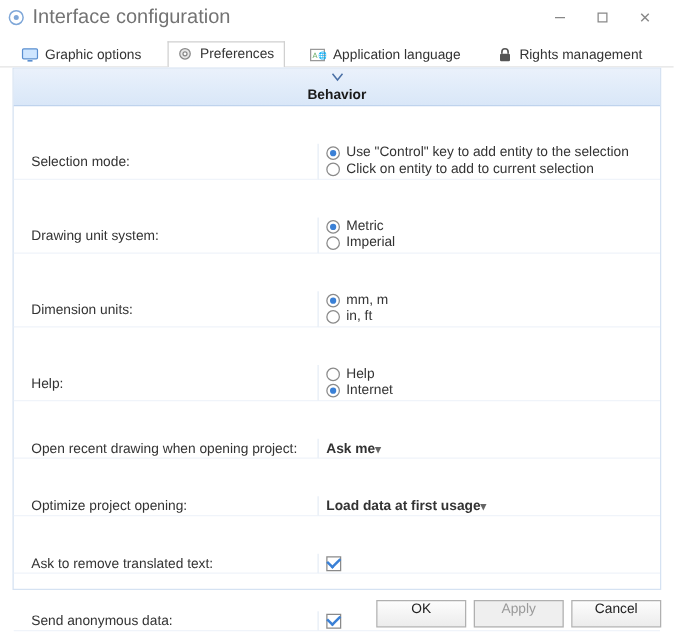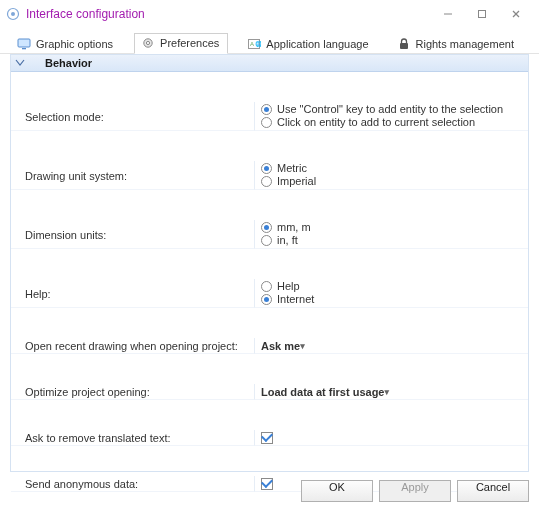--- a/index.html
+++ b/index.html
@@ -19,21 +19,21 @@
     height: 28px;
     display:flex;
     align-items:center;
     padding: 0 6px;
     background:#fff;
   }
   .titlebar .app-icon {
     width:14px; height:14px; margin-right:6px;
     display:flex; align-items:center; justify-content:center;
   }
-  .titlebar .title { color:#a21caf; font-size:12px;}
+  .titlebar .title { color:#737373; font-size:16px;}
   .winctrls { margin-left:auto; display:flex; }
   .winbtn {
     width:34px; height:22px;
     display:flex; align-items:center; justify-content:center;
     color:#888;
   }
   .winbtn svg { display:block; }
   
   .tabs {
     display:flex;
@@ -69,23 +69,24 @@
     bottom: 36px;
     border:1px solid #d5e2f2;
     background:#fff;
   }
   .section-header {
     background: linear-gradient(#eaf1fb, #d9e7f8);
     border-bottom:1px solid #bfd3ed;
     padding:2px 4px;
     display:flex;
     align-items:center;
-    gap:20px;
+    gap:3px;
     font-weight:bold;
     color:#1a1a1a;
+    flex-direction:column;
   }
   .section-header .caret {
     width:10px; height:10px;
   }
   .rows { }
   .row {
     display:flex;
     min-height:14px;
     margin-top:30px;
   }

